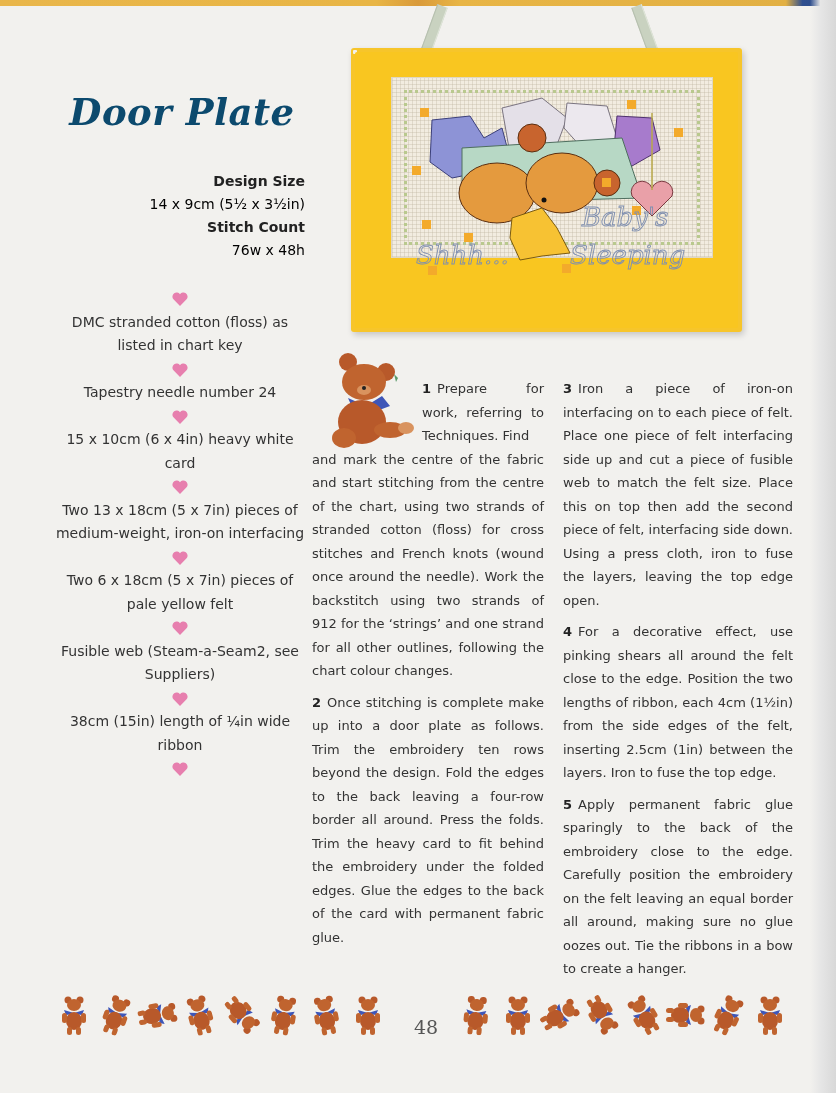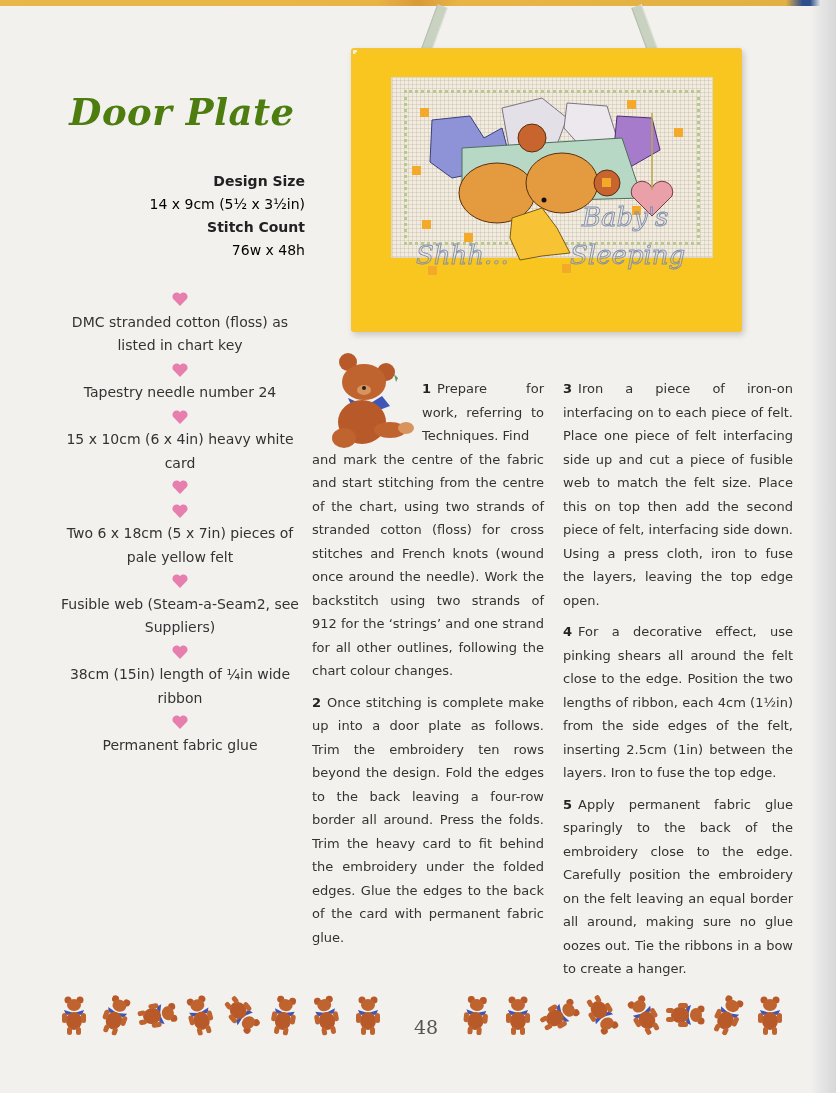--- a/index.html
+++ b/index.html
@@ -16,21 +16,21 @@
   }
   .spine {
     position: absolute; right: 0; top: 0; width: 26px; height: 1093px;
     background: linear-gradient(90deg, rgba(242,241,238,0) 0%, #e6e6e6 40%, #d8d8d8 100%);
   }
 
   
   .title {
     position: absolute; left: 62px; top: 90px; width: 240px;
     font-family: "DejaVu Serif", serif; font-style: italic;
-    font-size: 37px; color: #4d7c0f; text-align: center; letter-spacing: 0.5px;
+    font-size: 37px; color: #0c4a6e; text-align: center; letter-spacing: 0.5px;
   }
   .specs { position: absolute; left: 55px; top: 170px; width: 250px; text-align: right; }
   .spec-label { font-weight: bold; font-size: 14px; line-height: 23px; color: #222; }
   .spec-value { font-size: 14px; line-height: 23px; color: #000000; }
   .materials { position: absolute; left: 52px; top: 287px; width: 256px; text-align: center; }
   .materials-head { font-weight: bold; font-size: 14px; line-height: 22px; color: #222; margin-bottom: 1px; }
   .mat-item { font-size: 14px; line-height: 23.5px; color: #333; }
   .heart {
     display: block; margin: 0 auto; width: 16px; height: 23.5px; position: relative;
   }
@@ -122,20 +122,21 @@
       <svg width="16" height="14" viewBox="0 0 16 14">
         <path d="M8 14 L1.2 7 A3.8 3.8 0 0 1 8 2.2 A3.8 3.8 0 0 1 14.8 7 Z" fill="#e77fae"></path>
       </svg>
     </span>
   <div class="mat-item">15 x 10cm (6 x 4in) heavy white card</div>
   <span class="heart">
       <svg width="16" height="14" viewBox="0 0 16 14">
         <path d="M8 14 L1.2 7 A3.8 3.8 0 0 1 8 2.2 A3.8 3.8 0 0 1 14.8 7 Z" fill="#e77fae"></path>
       </svg>
     </span>
+  <div class="mat-item">Two 13 x 18cm (5 x 7in) pieces of medium-weight, iron-on interfacing</div>
   <span class="heart">
       <svg width="16" height="14" viewBox="0 0 16 14">
         <path d="M8 14 L1.2 7 A3.8 3.8 0 0 1 8 2.2 A3.8 3.8 0 0 1 14.8 7 Z" fill="#e77fae"></path>
       </svg>
     </span>
   <div class="mat-item">Two 6 x 18cm (5 x 7in) pieces of pale yellow felt</div>
   <span class="heart">
       <svg width="16" height="14" viewBox="0 0 16 14">
         <path d="M8 14 L1.2 7 A3.8 3.8 0 0 1 8 2.2 A3.8 3.8 0 0 1 14.8 7 Z" fill="#e77fae"></path>
       </svg>
@@ -145,21 +146,20 @@
       <svg width="16" height="14" viewBox="0 0 16 14">
         <path d="M8 14 L1.2 7 A3.8 3.8 0 0 1 8 2.2 A3.8 3.8 0 0 1 14.8 7 Z" fill="#e77fae"></path>
       </svg>
     </span>
   <div class="mat-item">38cm (15in) length of ¼in wide ribbon</div>
   <span class="heart">
       <svg width="16" height="14" viewBox="0 0 16 14">
         <path d="M8 14 L1.2 7 A3.8 3.8 0 0 1 8 2.2 A3.8 3.8 0 0 1 14.8 7 Z" fill="#e77fae"></path>
       </svg>
     </span>
-  <div class="mat-item">Permanent fabric glue</div>
 </div>
 
 <div class="ribbon left"></div>
 <div class="ribbon right"></div>
 <div class="felt">
   <div class="felt-inner"></div>
 </div>
 <div class="aida">
   <div class="aida-border"></div>
   <svg class="art" width="322" height="229" viewBox="0 0 322 229">

